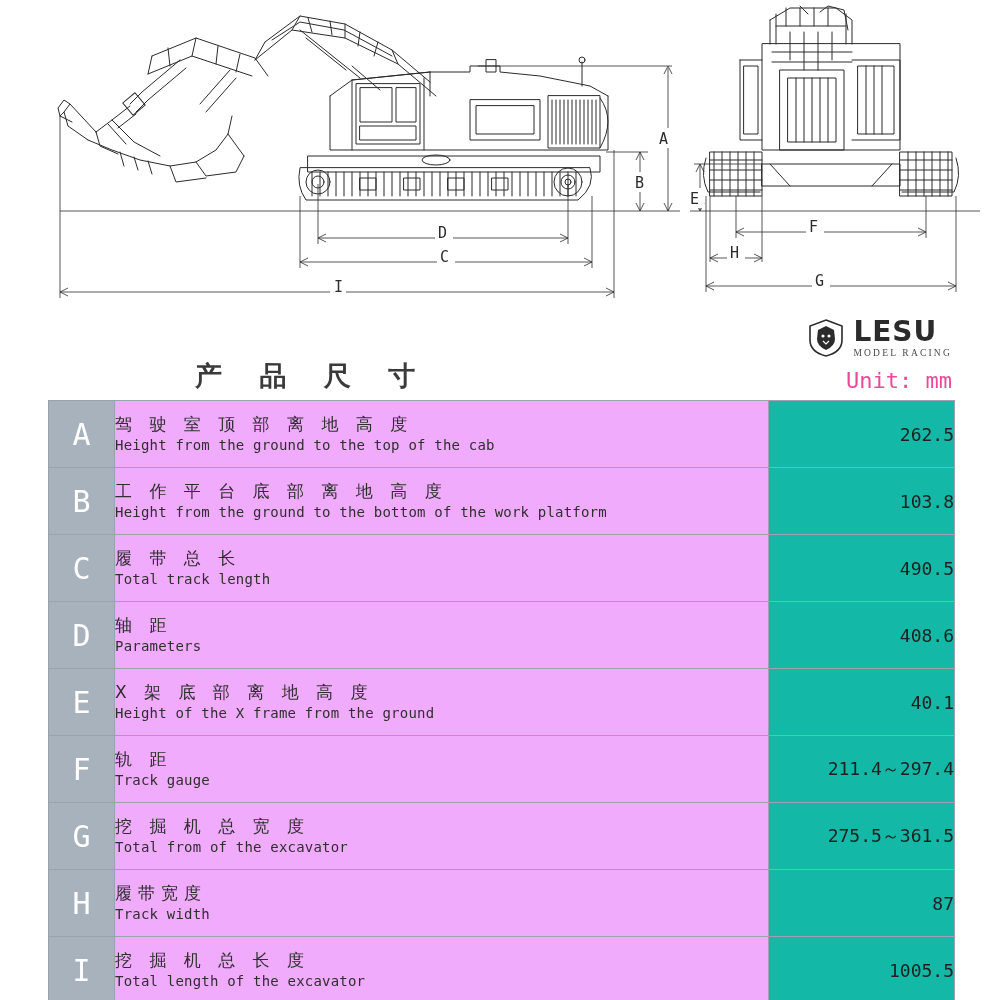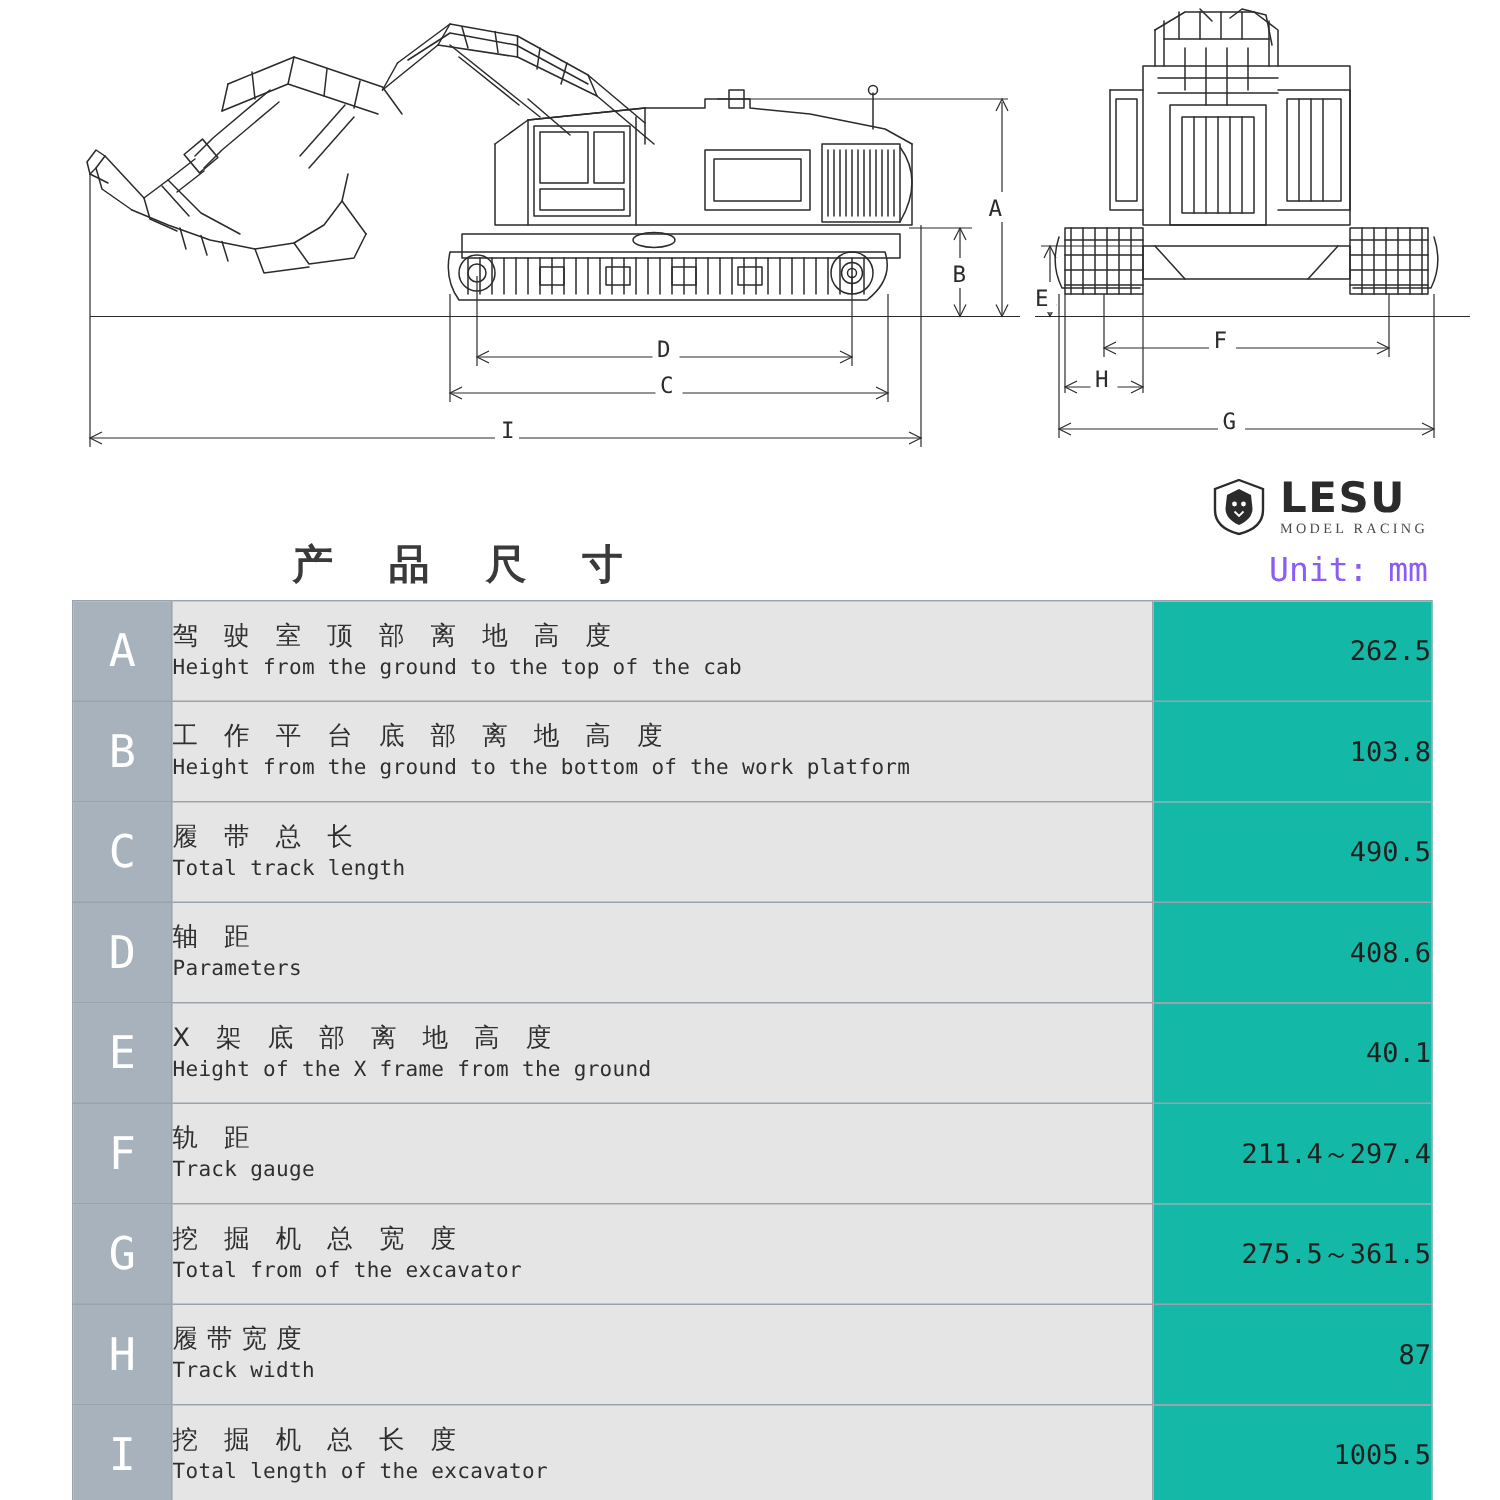--- a/index.html
+++ b/index.html
@@ -77,21 +77,21 @@
     letter-spacing: 2.2px;
     margin-top: 3px;
     text-align: right;
     font-family: Liberation Serif, serif;
   }
   .unit {
     position: absolute;
     right: 48px;
     top: 368px;
     font-size: 22px;
-    color: #8b5cf6;
+    color: #ec4899;
     font-family: "DejaVu Sans Mono", monospace;
   }
 
   
   .table {
     position: absolute;
     left: 48px;
     top: 400px;
     width: 906px;
     border-collapse: collapse;
@@ -108,21 +108,21 @@
 
   .cell-letter {
     background: #a8b2bc;
     color: #ffffff;
     text-align: center;
     font-size: 30px;
     font-family: "DejaVu Sans Mono", monospace;
     height: 66px;
   }
   .cell-desc {
-    background: #e5e5e5;
+    background: #f0abfc;
     padding: 6px 0 6px 14px;
     color: #2f2f2f;
   }
   .desc-cn {
     font-size: 17px;
     letter-spacing: 6px;
     color: #2f2f2f;
     line-height: 1.35;
     font-family: "DejaVu Sans", sans-serif;
   }

